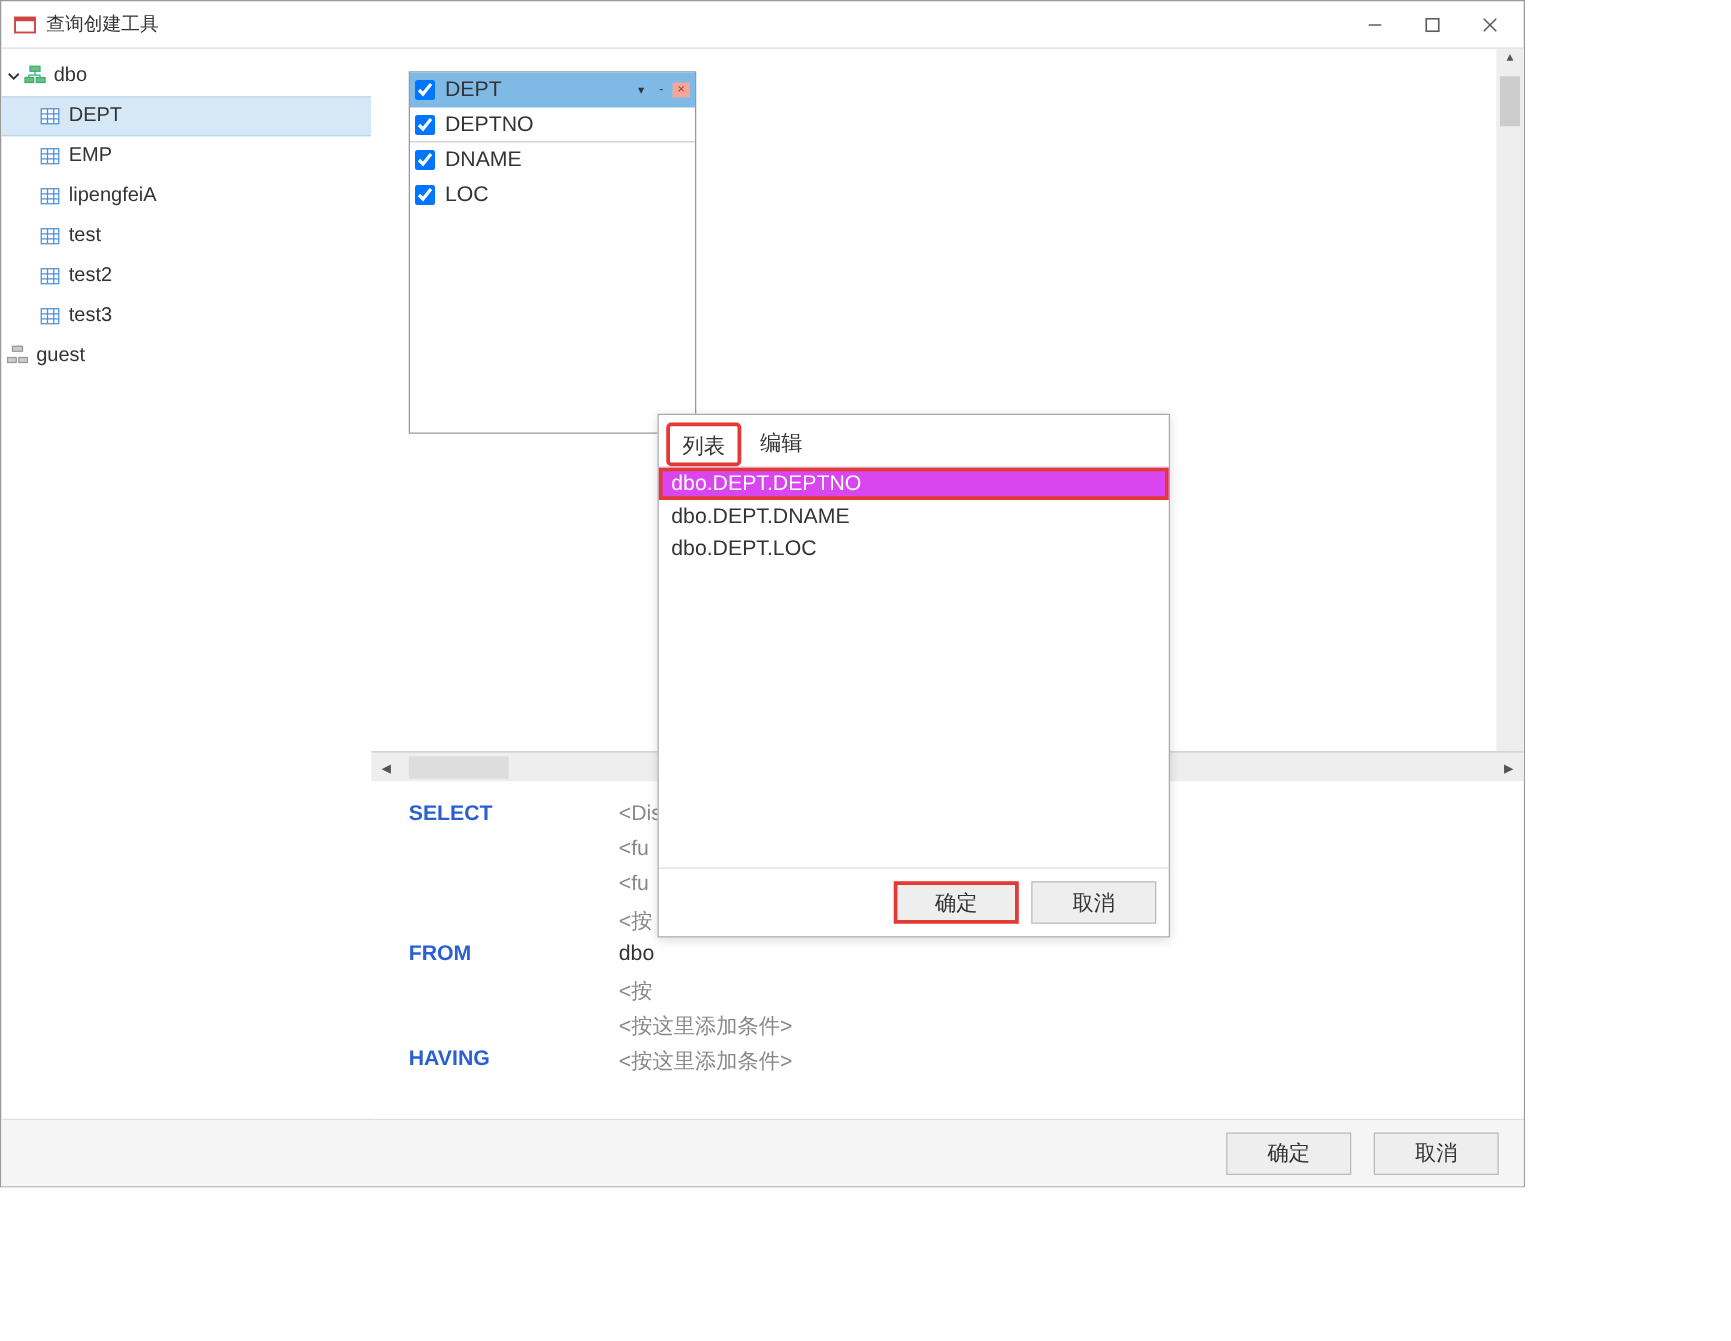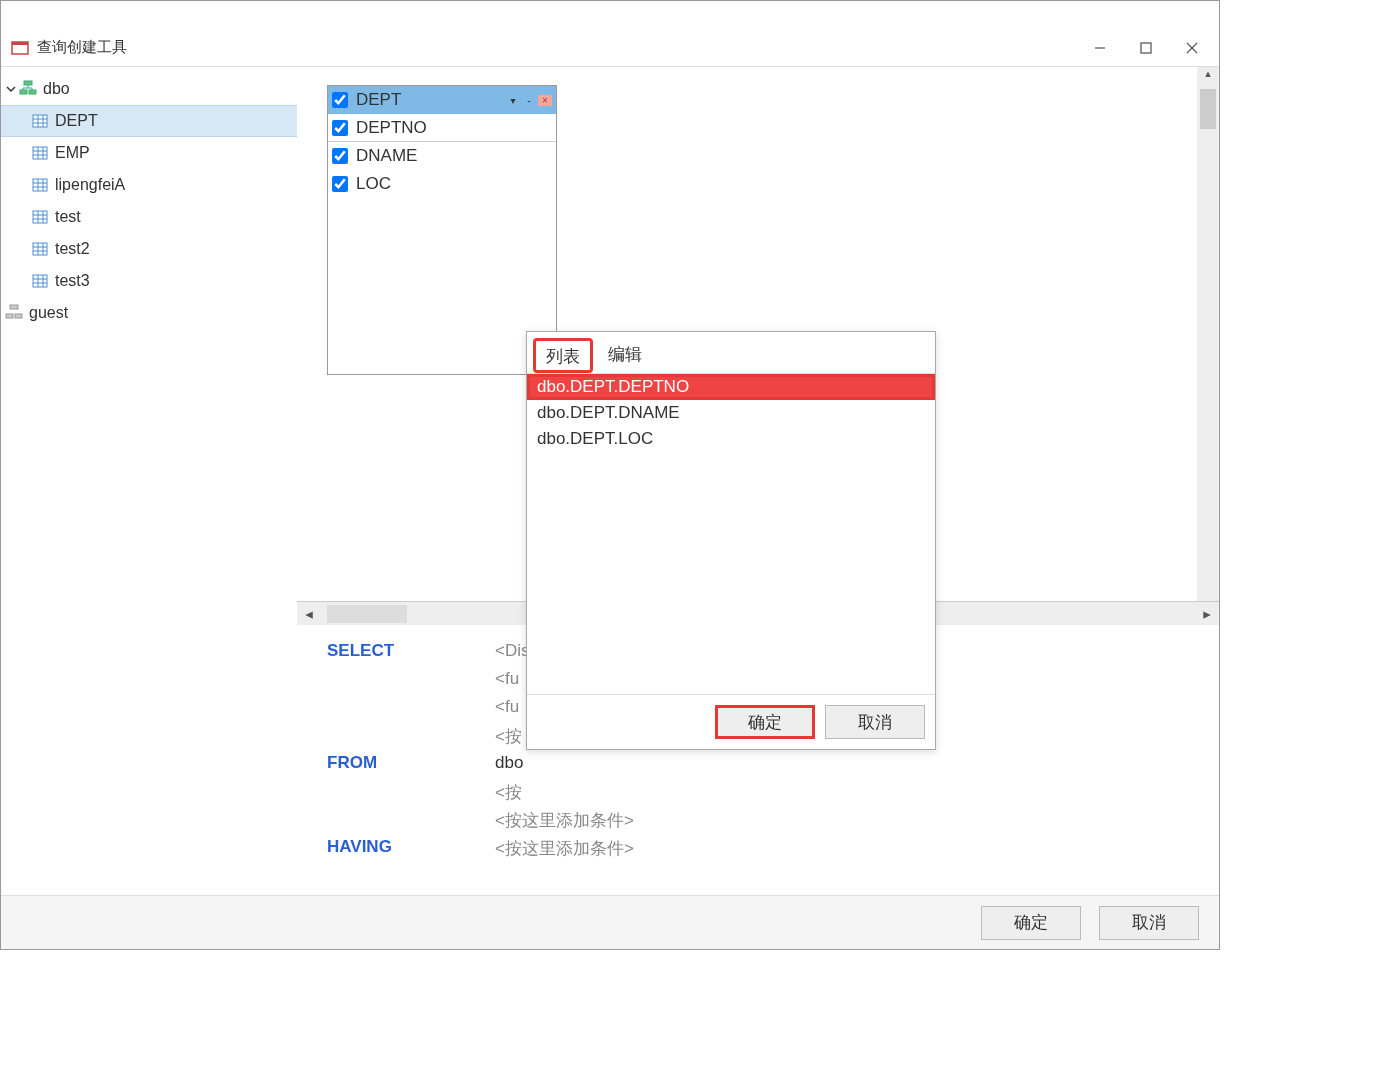--- a/index.html
+++ b/index.html
@@ -1,20 +1,20 @@
 <!DOCTYPE html>
 <html><head>
 <meta charset="utf-8">
 <style>
 * { box-sizing: border-box; margin: 0; padding: 0; }
 body { font-family: "Microsoft YaHei", "Segoe UI", sans-serif; font-size: 15px; background: #fff; color: #333; }
 
 .window { width: 1220px; height: 950px; border: 1px solid #999; position: relative; background: #fff; display: flex; flex-direction: column; }
 
-.titlebar { height: 38px; display: flex; align-items: center; padding: 0 4px 0 10px; border-bottom: 1px solid #ddd; margin-top: 28px; }
+.titlebar { height: 38px; display: flex; align-items: center; padding: 0 4px 0 10px; border-bottom: 1px solid #ddd; }
 .titlebar .app-icon { width: 18px; height: 18px; margin-right: 8px; }
 .titlebar .title { flex: 1; font-size: 15px; }
 .titlebar .win-btn { width: 46px; height: 32px; display: flex; align-items: center; justify-content: center; }
 .titlebar .win-btn svg { opacity: 0.8; }
 
 .content { flex: 1; display: flex; position: relative; overflow: hidden; }
 
 .sidebar { width: 296px; padding: 6px 0; overflow: auto; }
 .tree-item { display: flex; align-items: center; height: 32px; padding-left: 8px; font-size: 16px; }
 .tree-item.level1 { padding-left: 4px; }
@@ -47,21 +47,21 @@
 .sql-kw { color: #2a5fd1; font-weight: 700; width: 168px; font-size: 17px; }
 .sql-val { color: #888; font-size: 17px; }
 .sql-where-input { border: 1px solid #666; padding: 1px 6px; font-size: 15px; min-width: 40px; }
 
 .dialog { position: absolute; left: 525px; top: 330px; width: 410px; background: #fff; border: 1px solid #aaa; box-shadow: 0 2px 8px rgba(0,0,0,0.15); }
 .dialog .tabs { display: flex; padding: 6px 10px 0 6px; height: 42px; border-bottom: 1px solid #ddd; }
 .dialog .tab { padding: 4px 10px; font-size: 17px; margin-right: 4px; border: 1px solid transparent; }
 .dialog .tab.highlight { border: 3px solid #e53935; border-radius: 4px; }
 .dialog .listbox { height: 320px; overflow: auto; }
 .dialog .lb-item { padding: 2px 10px; font-size: 17px; height: 26px; line-height: 22px; }
-.dialog .lb-item.selected { background: #ef4444; color: #fff; }
+.dialog .lb-item.selected { background: #d946ef; color: #fff; }
 .dialog .lb-item.highlight-border { outline: 3px solid #e53935; outline-offset: -3px; }
 .dialog .dlg-btns { display: flex; justify-content: flex-end; gap: 10px; padding: 10px; border-top: 1px solid #ddd; }
 .dialog .dlg-btn { width: 100px; height: 34px; background: #eee; border: 1px solid #bbb; font-size: 17px; display: flex; align-items: center; justify-content: center; }
 .dialog .dlg-btn.highlight { border: 3px solid #e53935; }
 
 .footer { height: 54px; border-top: 1px solid #ddd; background: #f5f5f5; display: flex; justify-content: flex-end; align-items: center; gap: 18px; padding: 0 20px; }
 .footer .fbtn { width: 100px; height: 34px; background: #eee; border: 1px solid #bbb; font-size: 17px; display: flex; align-items: center; justify-content: center; }
 </style>
 </head>
 <body>

